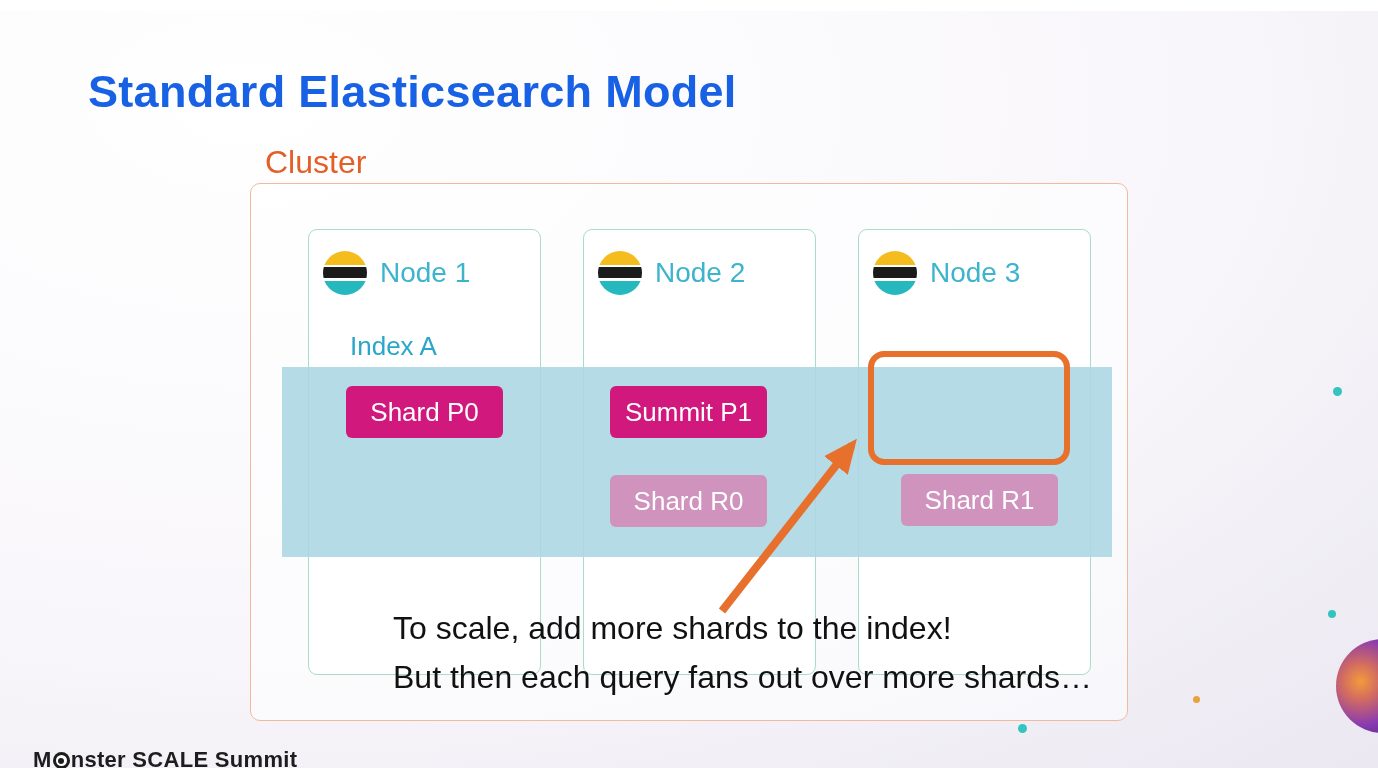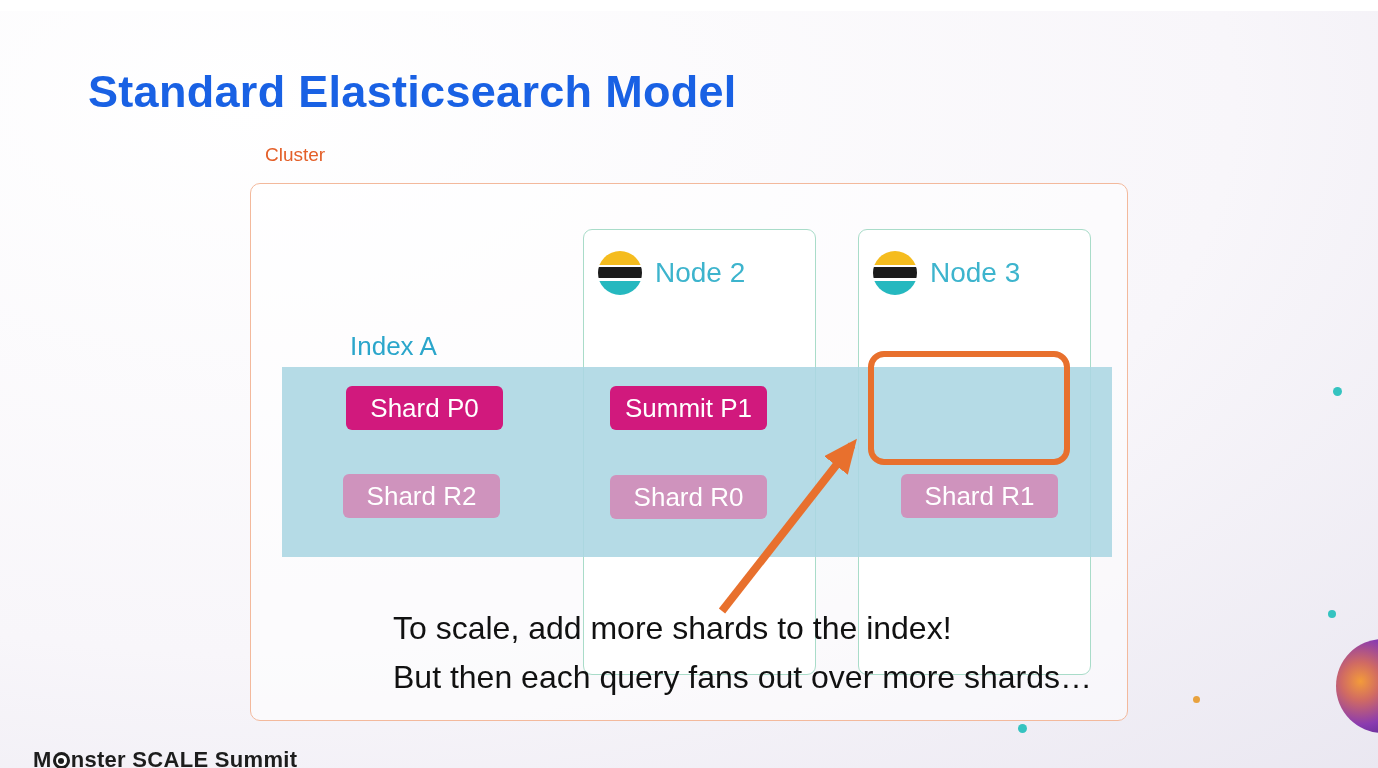--- a/index.html
+++ b/index.html
@@ -12,21 +12,21 @@
     margin-top: 11px;
   }
 
   .title {
     position:absolute; left:88px; top:55px;
     font-size:45px; font-weight:bold; color:#1961e4; letter-spacing:0.3px;
   }
 
   .cluster-label {
     position:absolute; left:265px; top:133px;
-    font-size:19px; color:#e45f28;
+    font-size:32px; color:#e45f28;
   }
 
   .cluster-box {
     position:absolute; left:250px; top:172px; width:878px; height:538px;
     border:1.5px solid #f3b99c; border-radius:10px;
     background:rgba(255,255,255,0.55); z-index:0;
   }
 
   .node {
     position:absolute; top:218px; width:233px; height:446px;
@@ -53,21 +53,21 @@
     position:absolute; left:310px; top:320px;
     font-size:26px; color:#2ba6cb; z-index:2;padding-left:40px;
   }
 
   .index-band {
     position:absolute; left:282px; top:356px; width:830px; height:190px;
     background:rgba(171, 214, 227, 0.88); z-index:2;
   }
 
   .shard {
-    position:absolute; width:157px; height:44px; border-radius:6px;
+    position:absolute; width:157px; height:52px; border-radius:6px;
     display:flex; align-items:center; justify-content:center;
     color:#ffffff; font-size:26px; z-index:3;
   }
   .primary { background:#d1197d; }
   .replica { background:#cf93bd; }
   .shard-p0 { left:346px; top:375px; }
   .shard-p1 { left:610px; top:375px; }
   .shard-p2 { left:889px; top:377px; }
   .shard-r2 { left:343px; top:463px; }
   .shard-r0 { left:610px; top:464px; }
@@ -121,20 +121,26 @@
 <body>
 
 <div class="slide">
 
   <h1 class="title">Standard Elasticsearch Model</h1>
 
   <div class="cluster-label">Cluster</div>
 
   <div class="cluster-box"></div>
 
+  <div class="node node-1">
+    <div class="node-header">
+      <span class="es-logo"></span>
+      <span class="node-label">Node 1</span>
+    </div>
+  </div>
 
   <div class="node node-2">
     <div class="node-header">
       <span class="es-logo"></span>
       <span class="node-label">Node 2</span>
     </div>
   </div>
 
   <div class="node node-3">
     <div class="node-header">
@@ -142,21 +148,20 @@
       <span class="node-label">Node 3</span>
     </div>
   </div>
 
   <div class="index-label">Index A</div>
 
   <div class="index-band"></div>
 
   <div class="shard primary shard-p0">Shard P0</div>
   <div class="shard primary shard-p1">Summit P1</div>
-  <div class="shard replica shard-r2">Shard R2</div>
   <div class="shard replica shard-r0">Shard R0</div>
   <div class="shard replica shard-r1">Shard R1</div>
 
   <div class="highlight-ring"></div>
 
   <svg class="arrow-layer" width="1378" height="768" viewBox="0 0 1378 768">
     <defs>
       <marker id="ah" markerUnits="userSpaceOnUse" markerWidth="34" markerHeight="30" refX="26" refY="15" orient="auto">
         <polygon points="0,0 34,15 0,30" fill="#e8702d"></polygon>
       </marker>

